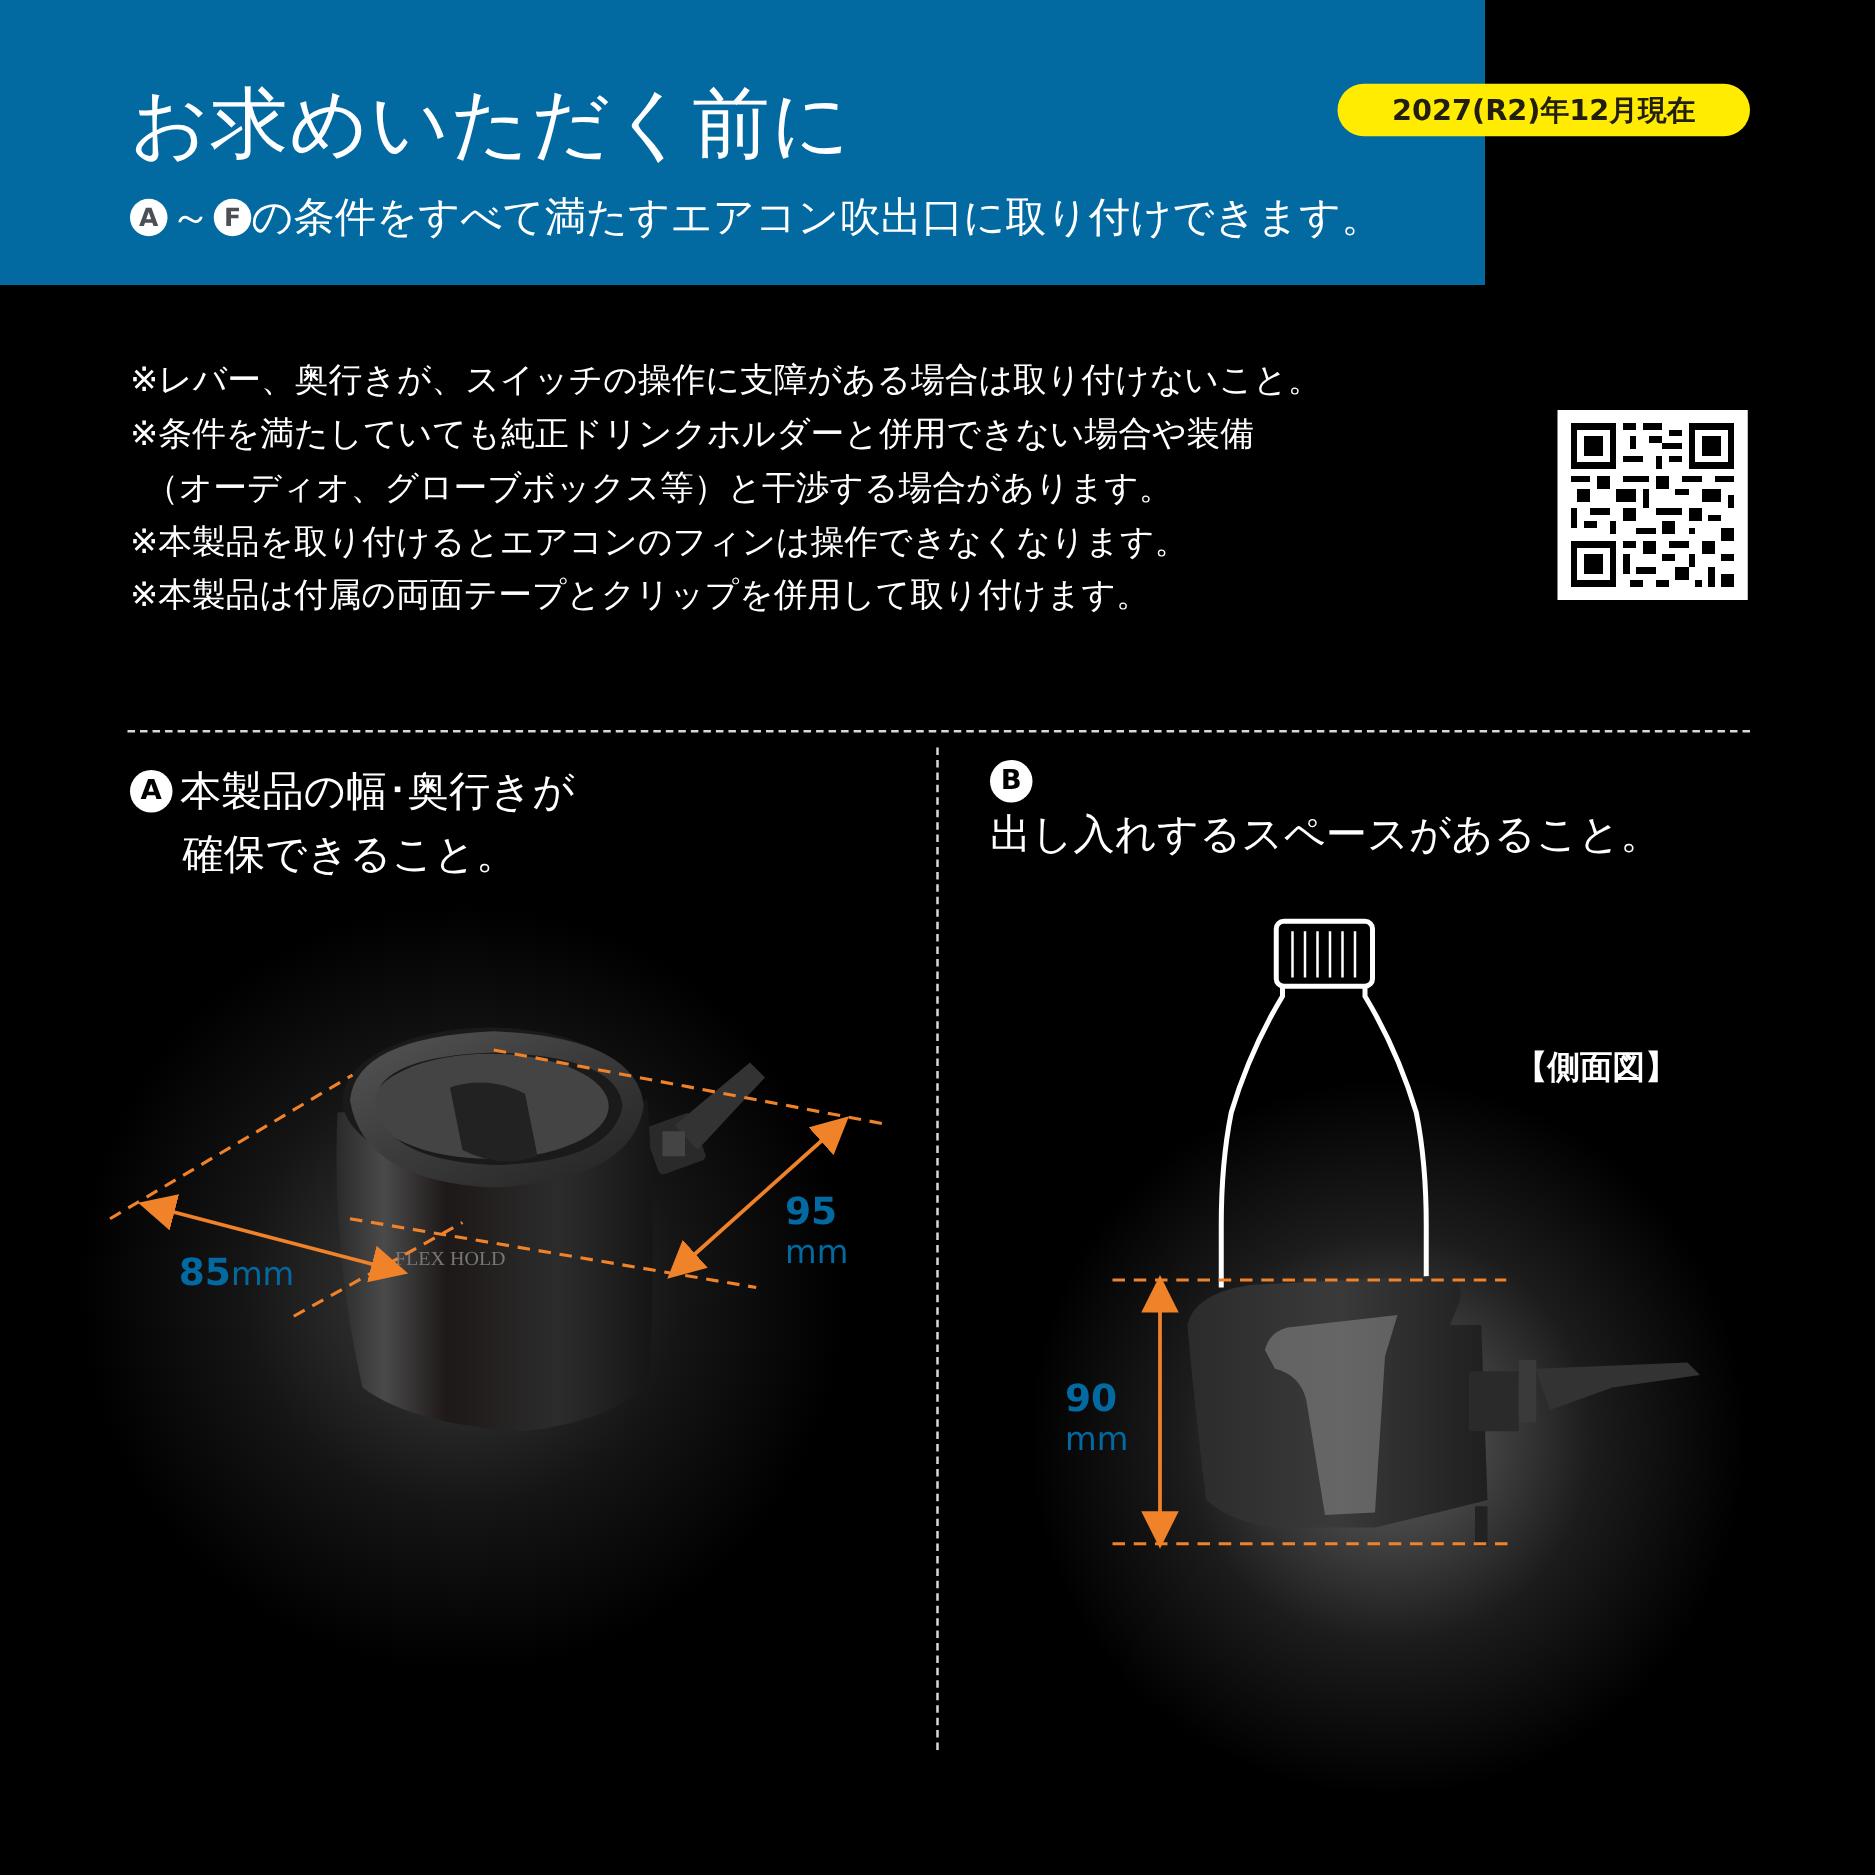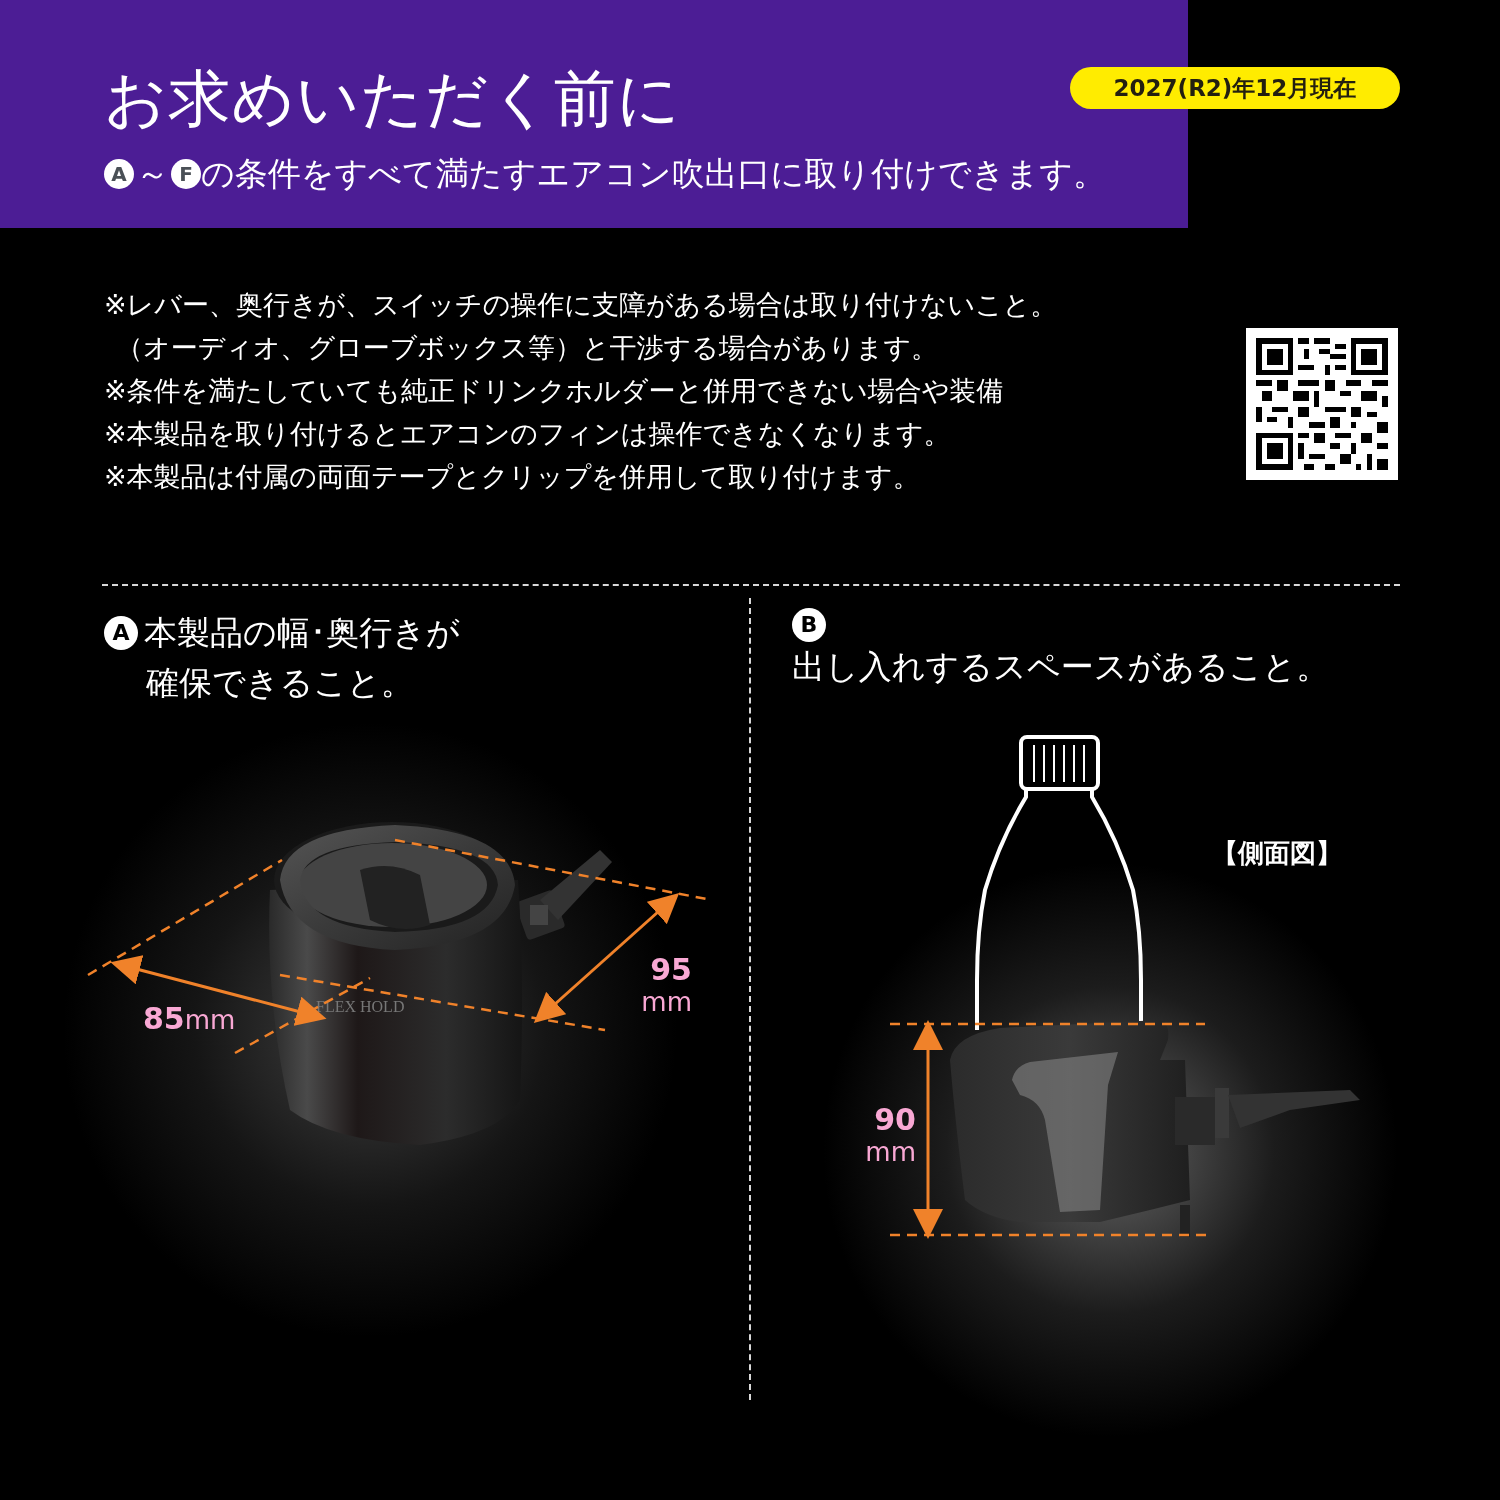--- a/index.html
+++ b/index.html
@@ -1,21 +1,21 @@
 <!DOCTYPE html>
 <html><head>
 <meta charset="utf-8">
 <style>
   * { margin: 0; padding: 0; box-sizing: border-box; }
   html, body { width: 1500px; height: 1500px; background: #000; overflow: hidden; }
   body { font-family: "DejaVu Sans", "Liberation Sans", sans-serif; color: #fff; position: relative; }
 
   .header {
     position: absolute; left: 0; top: 0; width: 1188px; height: 228px;
-    background: #4c1d95;
+    background: #0369a1;
   }
   .title {
     position: absolute; left: 104px; top: 62px;
     font-size: 62px; font-weight: normal; letter-spacing: 1px; color: #fff;
     line-height: 74px;
   }
   .date-badge {
     position: absolute; left: 1070px; top: 67px; width: 330px; height: 42px;
     background: #ffec00; border-radius: 21px;
     color: #231f10; font-size: 23px; font-weight: bold;
@@ -73,22 +73,22 @@
   }
   .glow-b {
     position: absolute; left: 820px; top: 860px; width: 580px; height: 580px;
     border-radius: 50%;
     background: radial-gradient(circle at center, rgba(170,170,170,0.6) 0%, rgba(80,80,80,0.35) 40%, rgba(0,0,0,0) 70%);
   }
 
   .illus { position: absolute; left: 0; top: 0; width: 1500px; height: 1500px; }
 
   .dim {
-    position: absolute; color: #f9a8d4; font-family: "DejaVu Sans", sans-serif;
-    text-align: right; line-height: 1;
+    position: absolute; color: #0369a1; font-family: "DejaVu Sans", sans-serif;
+    text-align: left; line-height: 1;
   }
   .dim .num { font-weight: bold; font-size: 30px; }
   .dim .unit { font-size: 26px; }
   .dim-85 { left: 143px; top: 1004px; white-space: nowrap; }
   .dim-95 { left: 628px; top: 955px; width: 64px; }
   .dim-95 .num, .dim-95 .unit, .dim-90 .num, .dim-90 .unit { display: block; }
   .dim-95 .unit { margin-top: 4px; }
   .dim-90 { left: 852px; top: 1105px; width: 64px; }
   .dim-90 .unit { margin-top: 4px; }
 
@@ -105,22 +105,22 @@
   <div class="subtitle">
     <span class="circ">A</span>
     <span class="tilde">～</span>
     <span class="circ">F</span>
     <span>の条件をすべて満たすエアコン吹出口に取り付けできます。</span>
   </div>
 </div>
 
 <div class="notes">
   <div class="note">※レバー、奥行きが、スイッチの操作に支障がある場合は取り付けないこと。</div>
+  <div class="note">※条件を満たしていても純正ドリンクホルダーと併用できない場合や装備</div>
   <div class="note indent">（オーディオ、グローブボックス等）と干渉する場合があります。</div>
-  <div class="note">※条件を満たしていても純正ドリンクホルダーと併用できない場合や装備</div>
   <div class="note">※本製品を取り付けるとエアコンのフィンは操作できなくなります。</div>
   <div class="note">※本製品は付属の両面テープとクリップを併用して取り付けます。</div>
 </div>
 
 <div class="qr">
   <svg width="152" height="152" viewBox="0 0 29 29" shape-rendering="crispEdges">
     <rect width="29" height="29" fill="#fff"></rect>
     <g fill="#000">
 
       <rect x="2" y="2" width="7" height="7"></rect>

